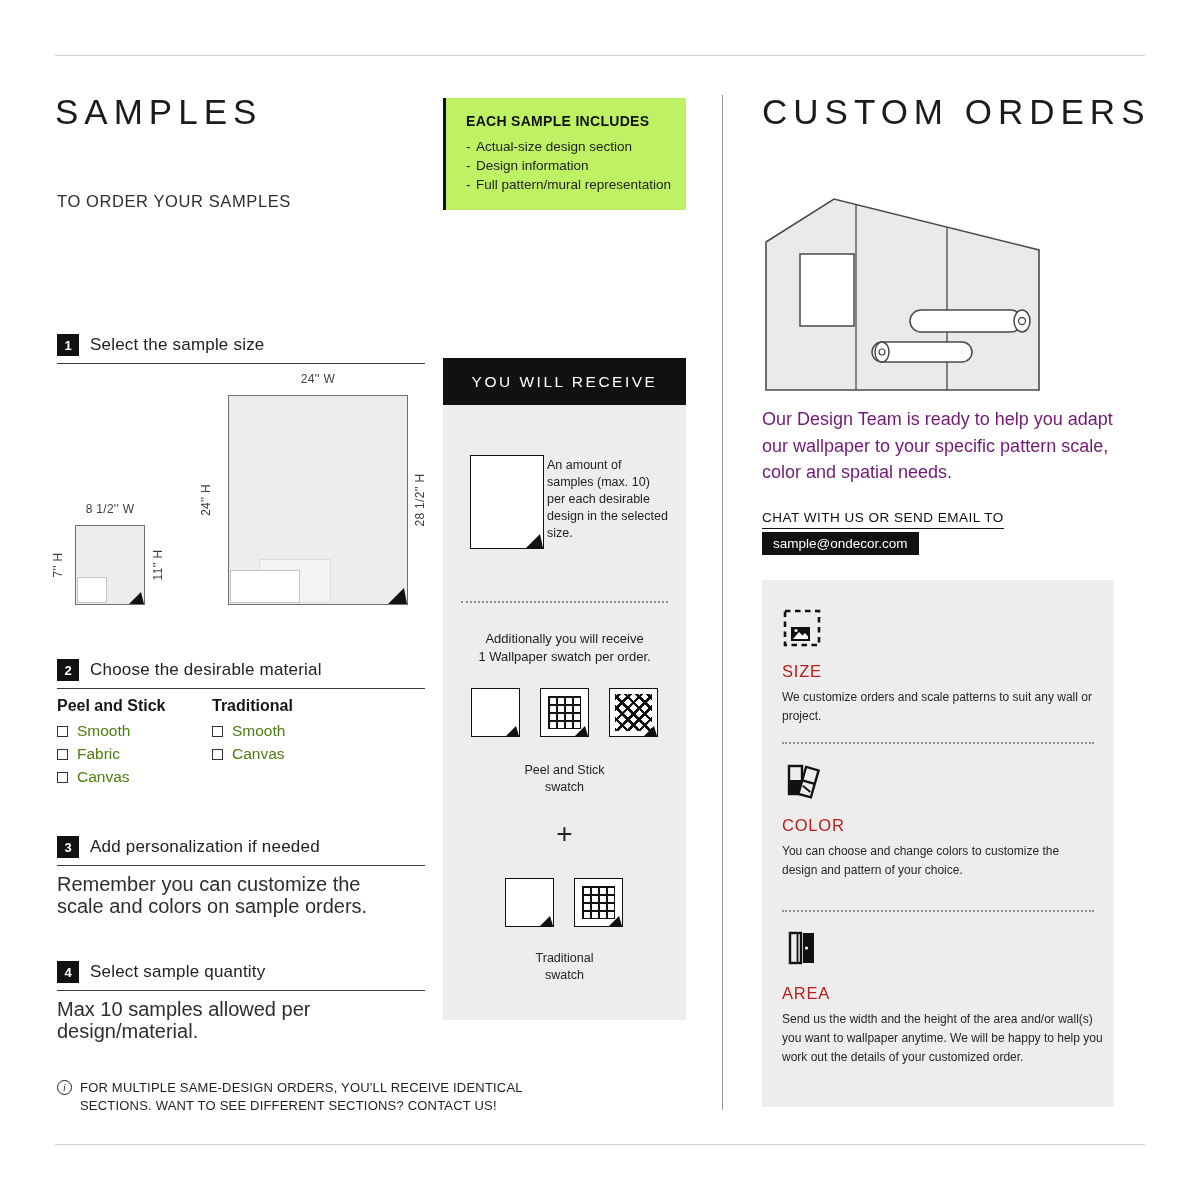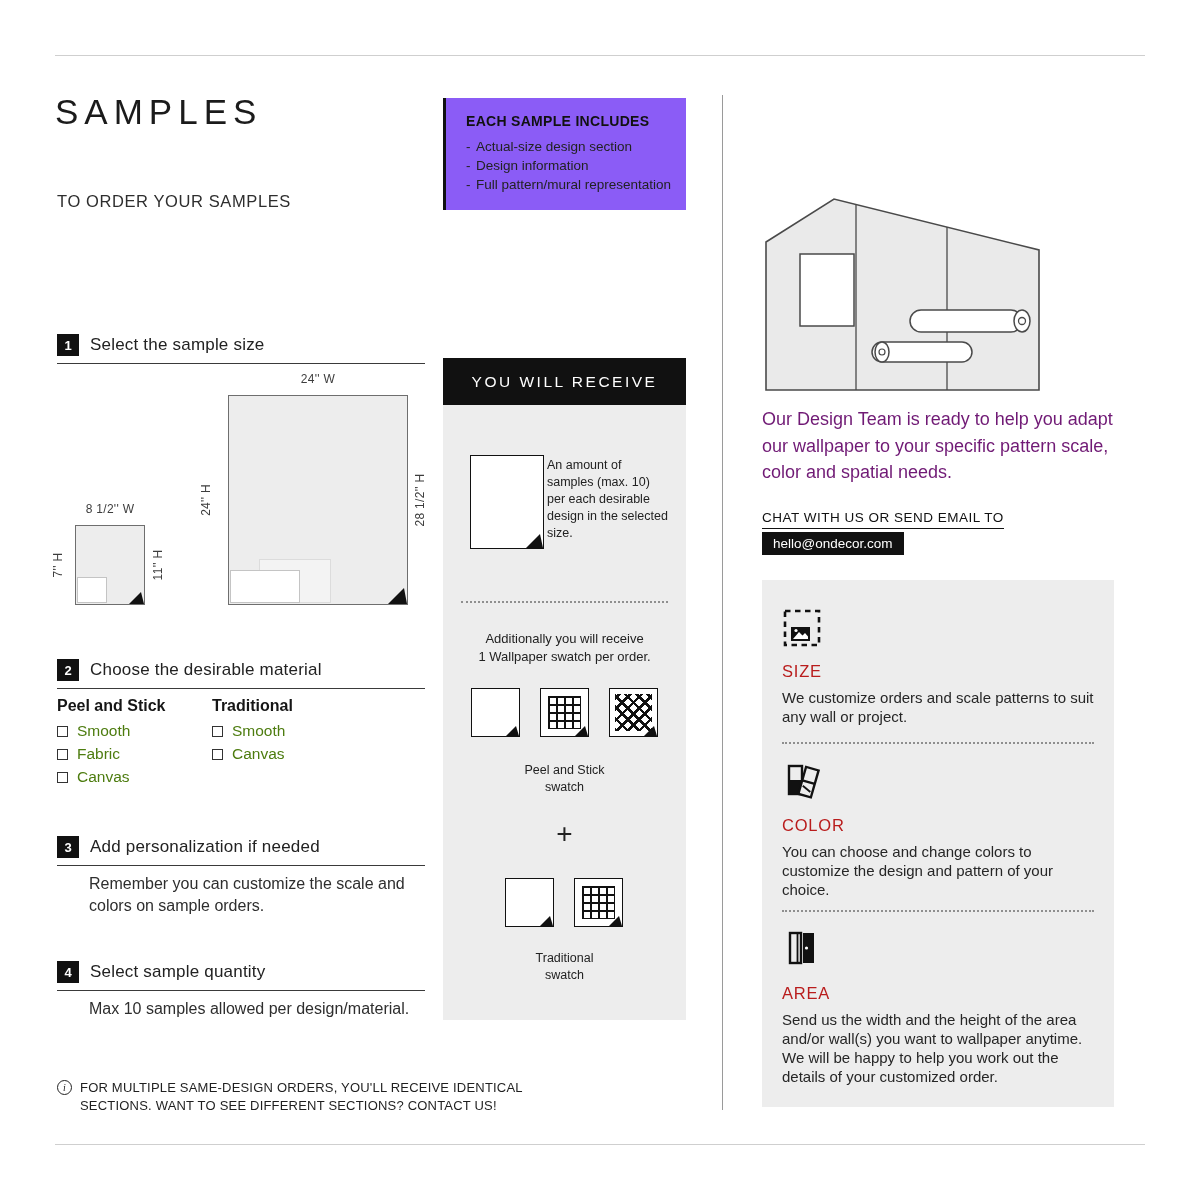--- a/index.html
+++ b/index.html
@@ -8,30 +8,30 @@
 
   .rule { position:absolute; left:55px; width:1090px; height:1px; background:#cfcfcf; }
   .rule.top { top:55px; }
   .rule.bottom { top:1144px; }
   .vdivider { position:absolute; left:722px; top:95px; width:1px; height:1015px; background:#9a9a9a; }
 
   .big-title { position:absolute; font-size:35px; font-weight:400; letter-spacing:6px; color:#1b1b1b; white-space:nowrap; }
 
   .intro { position:absolute; left:57px; top:190px; font-size:16.5px; line-height:23px; letter-spacing:0.6px; color:#2e2e2e; }
 
-  .includes-box { position:absolute; left:443px; top:98px; width:243px; background:#8b5cf6; border-left:3px solid #111; padding:15px 12px 16px 20px; }
+  .includes-box { position:absolute; left:443px; top:98px; width:243px; background:#bef264; border-left:3px solid #111; padding:15px 12px 16px 20px; }
   .includes-title { font-size:14px; font-weight:bold; letter-spacing:0.3px; color:#111; margin-bottom:8px; }
   .includes-box ul { list-style:none; }
   .includes-box li { position:relative; padding-left:10px; font-size:13.5px; line-height:19px; color:#222; }
   .includes-box li::before { content:"-"; position:absolute; left:0; }
 
   .step { position:absolute; left:57px; width:368px; display:flex; align-items:center; gap:11px; padding-bottom:7px; border-bottom:1px solid #3a3a3a; }
   .stepnum { width:22px; height:22px; background:#111; color:#fff; font-size:13px; font-weight:bold; display:flex; align-items:center; justify-content:center; flex:0 0 auto; }
   .steptitle { font-size:17px; letter-spacing:0.2px; color:#222; }
-  .stepbody { position:absolute; left:57px; font-size:16px; line-height:22px; color:#2e2e2e;margin-left:32px; }
+  .stepbody { position:absolute; left:57px; font-size:20px; line-height:22px; color:#2e2e2e; }
 
   .diagram-rect { position:absolute; background:#ededed; border:1px solid #6e6e6e; }
   .inner-white { position:absolute; background:#fff; border:1px solid #c4c4c4; left:1px; bottom:1px; }
   .inner-pale { position:absolute; background:#f3f3f3; border:1px solid #dcdcdc; bottom:1px; }
   .fold { position:absolute; right:0; bottom:0; width:0; height:0; border-style:solid; border-color:transparent; }
   .f16 { border-left:16px solid transparent; border-bottom:16px solid #111; }
   .f12 { border-left:12px solid transparent; border-bottom:12px solid #111; }
   .f14 { border-left:14px solid transparent; border-bottom:14px solid #111; }
   .f10 { border-left:10px solid transparent; border-bottom:10px solid #111; }
 
@@ -61,21 +61,21 @@
   .swatch-label { position:absolute; left:0; width:100%; text-align:center; font-size:12.5px; line-height:17px; color:#222; }
   .plus { position:absolute; left:0; top:460px; width:100%; text-align:center; font-size:28px; font-weight:300; color:#222; }
 
   .custom-body { position:absolute; left:762px; top:406px; width:358px; font-size:18px; line-height:26.5px; color:#701a75; }
   .chat-label { position:absolute; left:762px; top:510px; font-size:13.5px; letter-spacing:0.5px; color:#111; border-bottom:1.5px solid #111; padding-bottom:3px; }
   .email-box { position:absolute; left:762px; top:532px; background:#111; color:#fff; font-size:13.5px; padding:4px 11px; }
 
   .features-panel { position:absolute; left:762px; top:580px; width:352px; height:527px; background:#ededed; }
   .feat-icon { position:absolute; left:20px; width:40px; height:40px; }
   .feat-title { position:absolute; left:20px; font-size:16.5px; letter-spacing:0.8px; color:#b91c1c; }
-  .feat-body { position:absolute; left:20px; font-size:15px; line-height:19px; color:#262626; }
+  .feat-body { position:absolute; left:20px; font-size:12px; line-height:19px; color:#262626; }
   .feat-dot { position:absolute; left:20px; right:20px; border-top:2px dotted #8f8f8f; }
 
   .illustration { position:absolute; left:760px; top:192px; }
 </style>
 </head>
 <body>
 
 <div class="canvas">
 
   <div class="rule top"></div>
@@ -213,38 +213,39 @@
           <div class="pattern grid"></div>
           <div class="fold f10"></div>
         </div>
     </div>
     <div class="swatch-label" style="top:592px;">
       <div>Traditional</div>
       <div>swatch</div>
     </div>
   </div>
 
+  <h1 class="big-title" style="left:762px; top:92px;">CUSTOM ORDERS</h1>
 
   <svg class="illustration" width="285" height="205" viewBox="0 0 285 205">
     <polygon points="6,50 74,7 279,58 279,198 6,198" fill="#eaeaea" stroke="#4a4a4a" stroke-width="1.6"></polygon>
     <line x1="96" y1="12.5" x2="96" y2="198" stroke="#4a4a4a" stroke-width="1.3"></line>
     <line x1="187" y1="35" x2="187" y2="198" stroke="#4a4a4a" stroke-width="1.3"></line>
     <rect x="40" y="62" width="54" height="72" fill="#ffffff" stroke="#4a4a4a" stroke-width="1.5"></rect>
     <rect x="150" y="118" width="112" height="22" rx="11" fill="#ffffff" stroke="#4a4a4a" stroke-width="1.5"></rect>
     <ellipse cx="262" cy="129" rx="8" ry="11" fill="#ffffff" stroke="#4a4a4a" stroke-width="1.5"></ellipse>
     <circle cx="262" cy="129" r="3.5" fill="none" stroke="#4a4a4a" stroke-width="1.3"></circle>
     <rect x="112" y="150" width="100" height="20" rx="10" fill="#ffffff" stroke="#4a4a4a" stroke-width="1.5"></rect>
     <ellipse cx="122" cy="160" rx="7" ry="10" fill="#ffffff" stroke="#4a4a4a" stroke-width="1.5"></ellipse>
     <circle cx="122" cy="160" r="3" fill="none" stroke="#4a4a4a" stroke-width="1.2"></circle>
   </svg>
 
   <div class="custom-body">Our Design Team is ready to help you adapt our wallpaper to your specific pattern scale, color and spatial needs.</div>
 
   <div class="chat-label">CHAT WITH US OR SEND EMAIL TO</div>
-  <div class="email-box">hello@ondecor.com</div>
+  <div class="email-box">sample@ondecor.com</div>
 
   <div class="features-panel">
 
     <svg class="feat-icon" style="top:28px;" viewBox="0 0 40 40">
       <rect x="3" y="3" width="34" height="34" fill="none" stroke="#111" stroke-width="2.6" stroke-dasharray="5.5 4.5"></rect>
       <rect x="9" y="19" width="19" height="14" fill="#111"></rect>
       <path d="M11 31 L17 24 L20.5 27.5 L23 25 L26 28.5 L26 31 Z" fill="#fff"></path>
       <circle cx="14" cy="22.5" r="1.6" fill="#fff"></circle>
     </svg>
     <div class="feat-title" style="top:82px;">SIZE</div>

